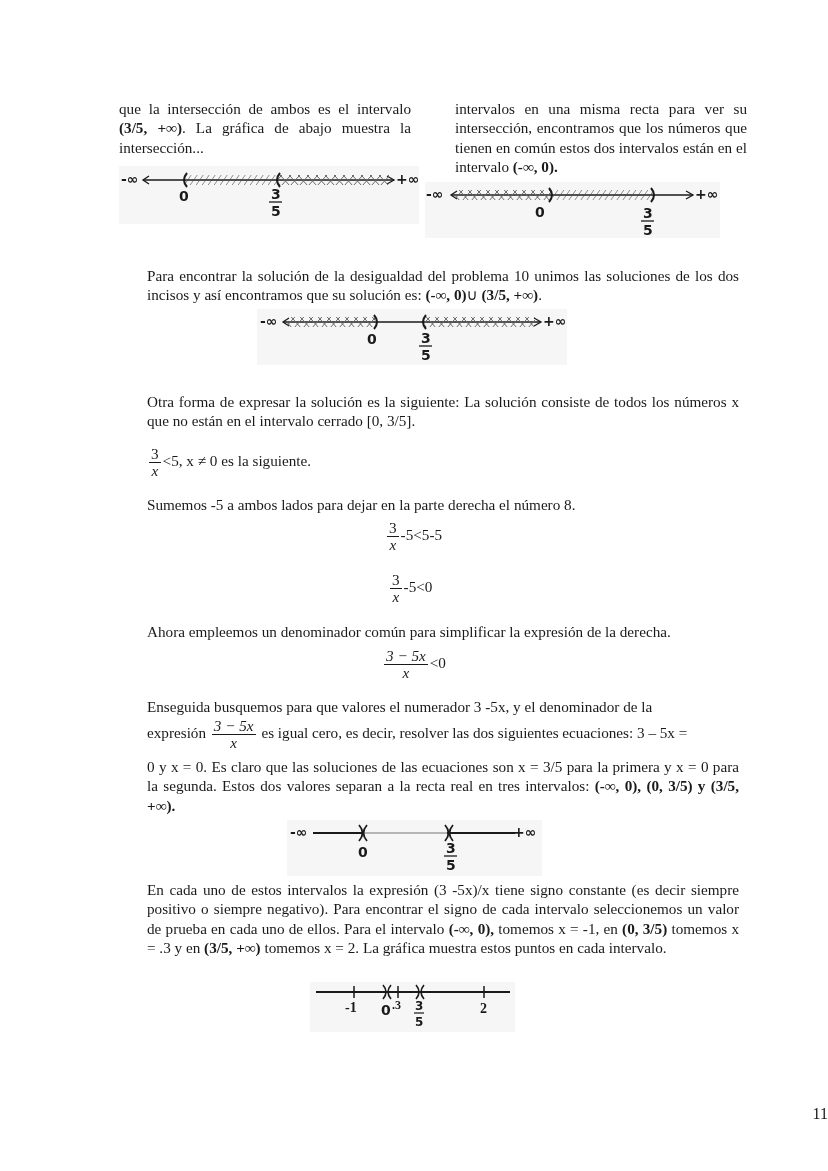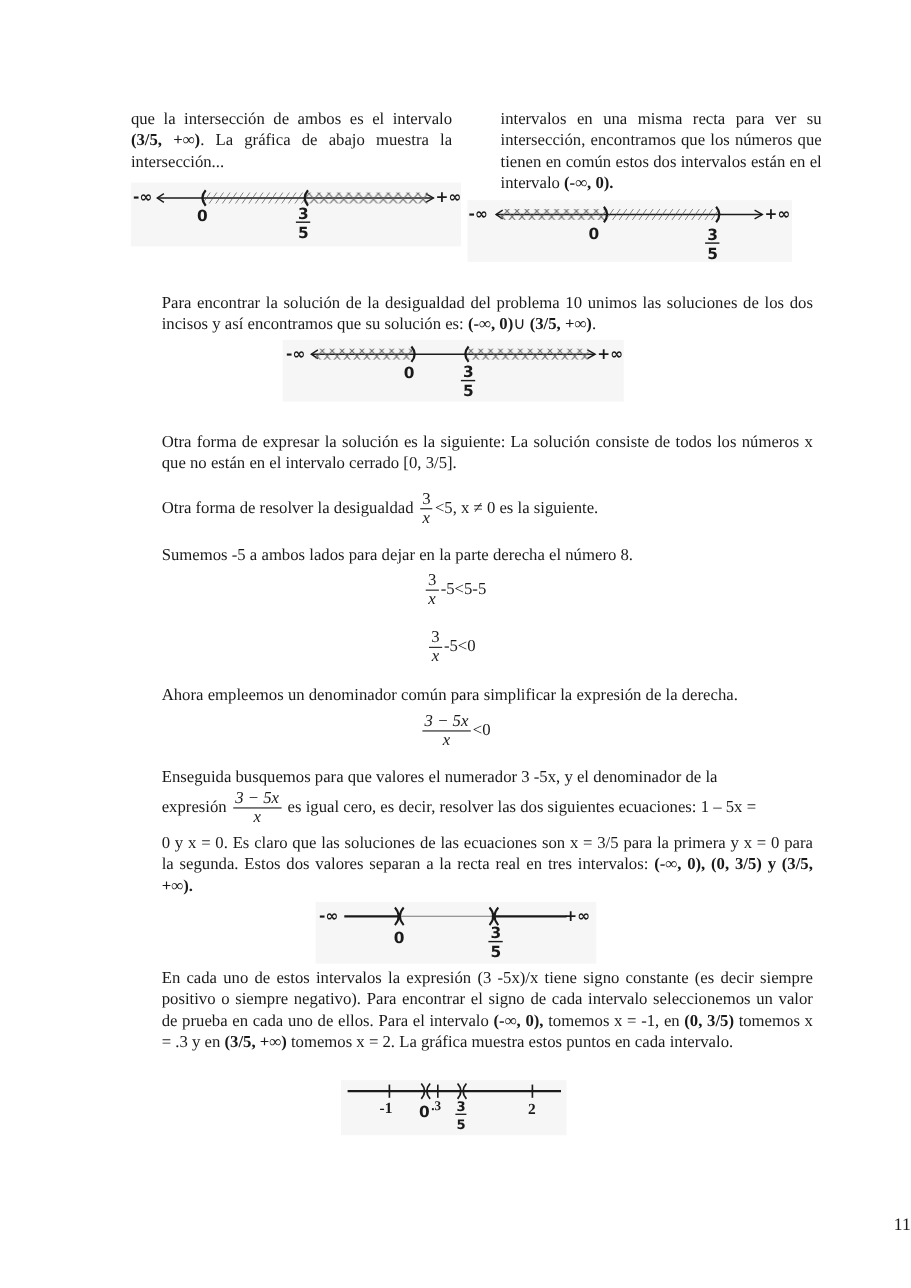--- a/index.html
+++ b/index.html
@@ -96,41 +96,41 @@
     <text class="lbl" x="110" y="35">0</text>
     <text class="lbl" x="164" y="34">3</text>
     <line x1="162" y1="37" x2="175" y2="37" stroke="#1a1a1a" stroke-width="1.3"></line>
     <text class="lbl" x="164" y="51">5</text>
   </svg>
 </div>
 
 <div class="para" style="top:392px;">Otra forma de expresar la solución es la siguiente: La solución consiste de todos los números x que no están en el intervalo cerrado [0, 3/5].</div>
 
 <div class="para" style="top:446px; text-align:left;">
-  <span>Otra forma de resolver la desigualdad </span><span class="frac"><span class="num">3</span><span class="den">x</span></span><span>&lt;5,  x ≠ 0</span><span> es la siguiente.</span>
+  <span class="frac"><span class="num">3</span><span class="den">x</span></span><span>&lt;5,  x ≠ 0</span><span> es la siguiente.</span>
 </div>
 
 <div class="para" style="top:495px;">Sumemos -5 a ambos lados para dejar en la parte derecha el número 8.</div>
 
 <div class="eq" style="left:385px; top:520px;">
   <span class="frac"><span class="num">3</span><span class="den">x</span></span><span>-5&lt;5-5</span>
 </div>
 <div class="eq" style="left:388px; top:572px;">
   <span class="frac"><span class="num">3</span><span class="den">x</span></span><span>-5&lt;0</span>
 </div>
 
 <div class="para" style="top:622px;">Ahora empleemos un denominador común para simplificar la expresión de la derecha.</div>
 
 <div class="eq" style="left:382px; top:648px;">
   <span class="frac"><span class="num" style="font-style:italic">3 − 5x</span><span class="den">x</span></span><span>&lt;0</span>
 </div>
 
 <div class="para" style="top:697px;">Enseguida busquemos para que valores el numerador 3 -5x, y el denominador de la</div>
 <div class="para" style="top:718px; text-align:left; white-space:nowrap;">
-  <span>expresión </span><span class="frac"><span class="num" style="font-style:italic">3 − 5x</span><span class="den">x</span></span><span> es igual cero, es decir, resolver las dos siguientes ecuaciones: 1 – 5x =</span>
+  <span>expresión </span><span class="frac"><span class="num" style="font-style:italic">3 − 5x</span><span class="den">x</span></span><span> es igual cero, es decir, resolver las dos siguientes ecuaciones: 3 – 5x =</span>
 </div>
 <div class="para" style="top:757px;">
   <span>0 y x = 0. Es claro que las soluciones de las ecuaciones son x = 3/5 para la primera y x = 0 para la segunda. Estos dos valores separan a la recta real en tres intervalos: </span><b>(-∞, 0), (0, 3/5) y (3/5, +∞).</b>
 </div>
 
 <div class="nl" style="left:287px; top:820px;">
   <svg width="255" height="56">
     <rect x="0" y="0" width="255" height="56" fill="#f6f6f6"></rect>
     <text class="lbl" x="3" y="17">-∞</text>
     <line x1="26" y1="13" x2="75" y2="13" stroke="#1a1a1a" stroke-width="2"></line>

